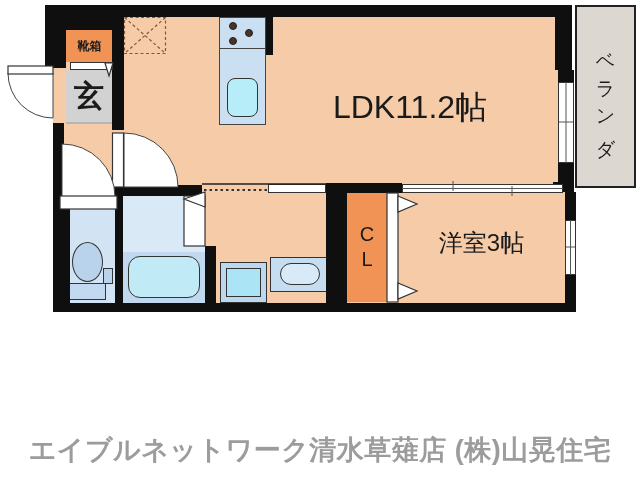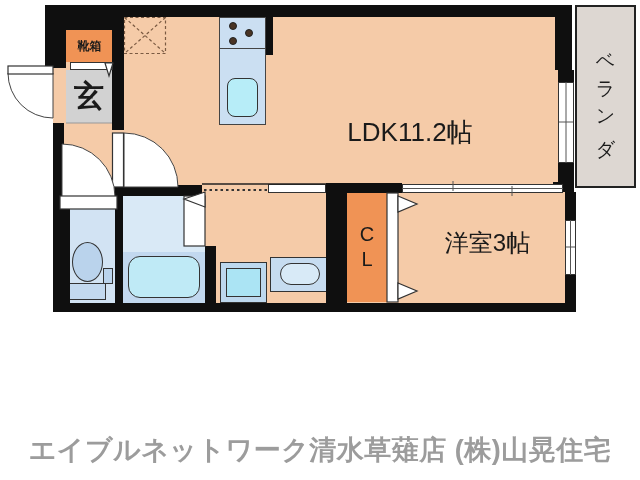--- a/index.html
+++ b/index.html
@@ -109,22 +109,22 @@
       <line x1="566" y1="82" x2="566" y2="163"></line>
       <line x1="559" y1="122" x2="573" y2="122"></line>
       <line x1="570.5" y1="220" x2="570.5" y2="275"></line>
       <line x1="566" y1="247" x2="575" y2="247"></line>
       <line x1="402" y1="188.5" x2="563" y2="188.5"></line>
       <line x1="453" y1="181" x2="453" y2="191"></line>
       <line x1="512" y1="186" x2="512" y2="196"></line>
     </g>
   </svg>
 
-  <div class="label" style="left:310px;top:92px;width:200px;height:32px;font-size:26px;font-weight:500;margin-top:24px;">LDK11.2帖</div>
-  <div class="label" style="left:398px;top:228px;width:167px;height:30px;font-size:24px;font-weight:500;margin-left:6px;">洋室3帖</div>
+  <div class="label" style="left:310px;top:92px;width:200px;height:32px;font-size:32px;font-weight:500;">LDK11.2帖</div>
+  <div class="label" style="left:398px;top:228px;width:167px;height:30px;font-size:24px;font-weight:500;">洋室3帖</div>
   <div class="label" style="left:347px;top:203px;width:40px;height:88px;font-size:20px;font-weight:500;
               word-break:break-all;white-space:normal;line-height:1.3;text-align:center;justify-content:flex-end;">
       <div style="width: 16px; margin: 0px auto; word-break: break-all; line-height: 1.25; text-align: center;">CL</div>
     </div>
   <div class="label" style="left:66px;top:70px;width:46px;height:53px;font-size:30px;font-weight:600;">玄</div>
   <div class="label" style="left:65px;top:30px;width:49px;height:32px;font-size:12px;font-weight:600;">靴箱</div>
 
   <div class="label" style="left:0px;top:432px;width:640px;height:36px;font-size:27px;font-weight:bold;color:#9c9c9c;
               letter-spacing:0.5px;">エイブルネットワーク清水草薙店 (株)山晃住宅</div>
 </div>

